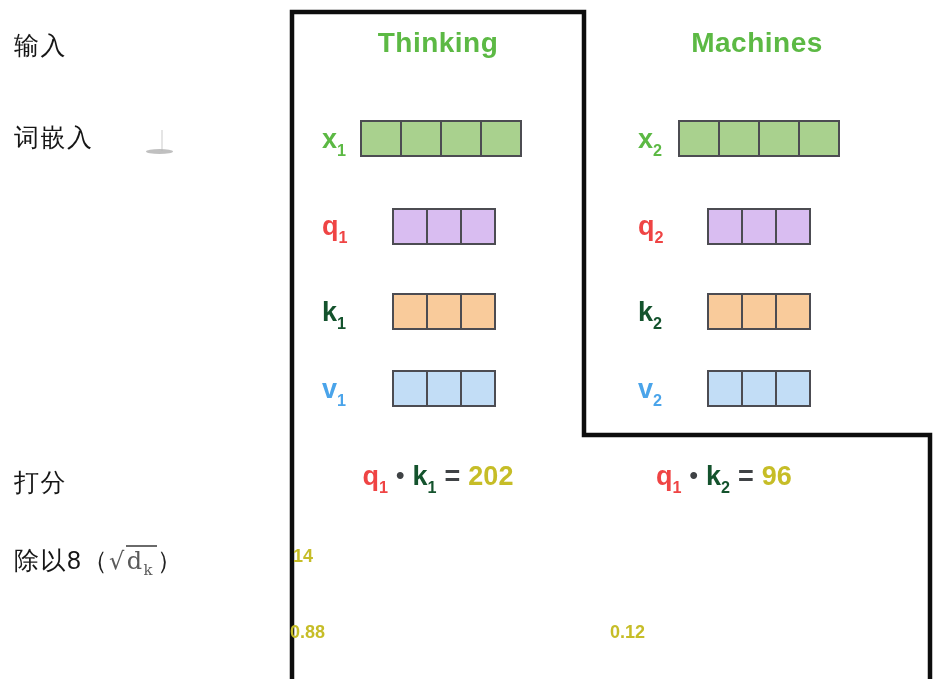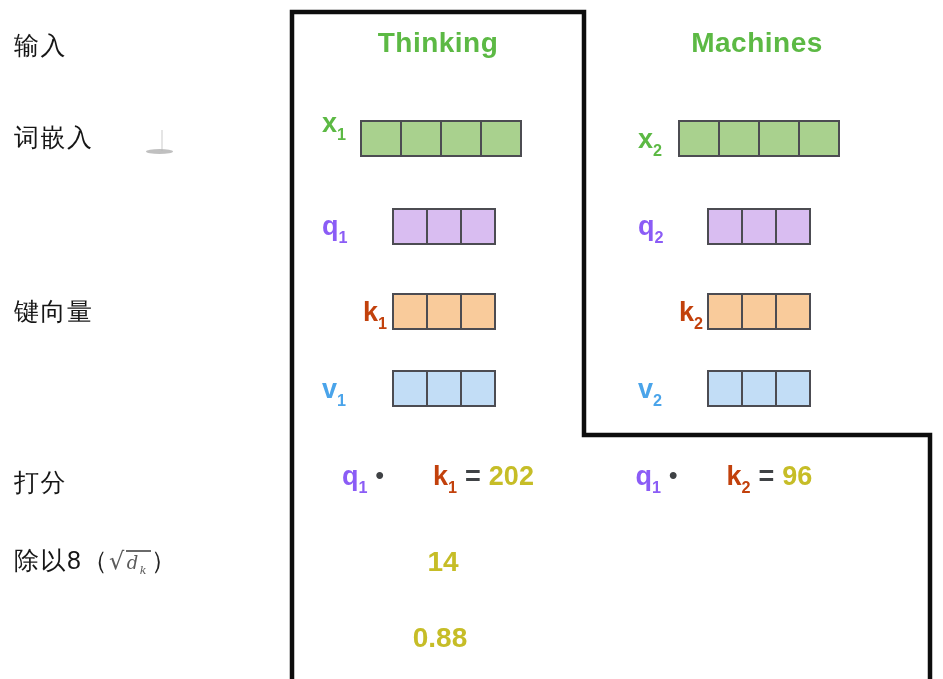--- a/index.html
+++ b/index.html
@@ -10,38 +10,38 @@
   .outline-svg{position:absolute;left:0;top:0;}
 
   
   .row-label{
     position:absolute;left:14px;font-size:25px;color:#161616;
     letter-spacing:1.5px;white-space:nowrap;font-weight:400;
   }
   .row-label.softmax{font-weight:700;color:#4f4f4f;letter-spacing:0.5px;font-size:28px;}
   .math-part{color:#5a5a5a;font-family:"DejaVu Serif",serif;}
   .sqrt-sign{font-style:normal;font-size:24px;}
-  .radicand{font-style:italic;border-top:2px solid #6a6a6a;padding:0 3px 0 1px;font-size:18px;}
+  .radicand{border-top:2px solid #6a6a6a;padding:0 3px 0 1px;font-size:24px;}
   .radicand sub{font-size:0.62em;}
   .paren{color:#222;font-weight:400;}
 
   
   .col-header{
     position:absolute;top:27px;text-align:center;font-size:28px;font-weight:800;
     color:#5cb944;letter-spacing:0.5px;
   }
   .col-header.c1{left:292px;width:292px;}
   .col-header.c2{left:584px;width:346px;}
 
   
   .vec-label{position:absolute;font-size:27px;font-weight:800;white-space:nowrap;}
   .vec-label sub,.score sub{font-size:0.6em;position:relative;top:0.12em;font-weight:800;}
   .green-t{color:#5cb944;}
-  .purple-t{color:#8b5cf6;}
-  .orange-t{color:#c2410c;margin-left:41px;}
+  .purple-t{color:#ef4444;}
+  .orange-t{color:#14532d;}
   .blue-t{color:#4aa4ea;}
   .yellow-t{color:#c6bd27;}
   .dark-t{color:#3f4245;}
 
   
   .vec{position:absolute;display:flex;}
   .cell{box-sizing:border-box;border:2px solid #4c4c52;margin-left:-2px;}
   .cell:first-child{margin-left:0;}
   .x-cell{width:42px;height:37px;}
   .s-cell{width:36px;height:37px;}
@@ -49,21 +49,21 @@
   .purple-f .cell{background:#d9bdf1;}
   .orange-f .cell{background:#f9cb9b;}
   .blue-f .cell{background:#c2ddf6;}
 
   
   .score{
     position:absolute;top:461px;display:flex;justify-content:center;align-items:baseline;
     gap:8px;font-size:27px;font-weight:800;white-space:nowrap;
   }
   .score .dot{font-size:24px;position:relative;top:-2px;}
-  .num{position:absolute;text-align:center;font-size:28px;font-weight:800;}
+  .num{position:absolute;font-size:18px;font-weight:800;}
 
   
   .smudge{
     position:absolute;left:146px;top:149px;width:27px;height:5px;border-radius:50%;
     background:#8d8d8d;opacity:0.55;filter:blur(0.6px);
   }
   .smudge-hair{
     position:absolute;left:161px;top:130px;width:2px;height:21px;background:#b5b5b5;opacity:0.35;
   }
 </style>
@@ -74,32 +74,31 @@
 
   <svg class="outline-svg" width="943" height="679" viewBox="0 0 943 679">
     <polyline points="292,679 292,12 584,12 584,435 930,435 930,679" fill="none" stroke="#0d0d0d" stroke-width="4.5"></polyline>
   </svg>
 
   <div class="smudge"></div>
   <div class="smudge-hair"></div>
 
   <div class="row-label" style="top:29px">输入</div>
   <div class="row-label" style="top:121px">词嵌入</div>
-  <div class="row-label" style="top:295px">键向量</div>
   <div class="row-label" style="top:466px">打分</div>
 
   <div class="row-label" style="top:544px">
     <span>除以8</span><span class="paren">（</span><span class="math-part"><span class="sqrt-sign">√</span><span class="radicand"><span>d</span><sub>k</sub></span></span><span class="paren">）</span>
   </div>
 
 
   <div class="col-header c2">Machines</div>
   <div class="col-header c1">Thinking</div>
 
-  <div class="vec-label green-t" style="left:322px;top:108px"><span>x</span><sub>1</sub></div>
+  <div class="vec-label green-t" style="left:322px;top:124px"><span>x</span><sub>1</sub></div>
   <div class="vec green-f" style="left:360px;top:120px">
     <div class="cell x-cell"></div>
     <div class="cell x-cell"></div>
     <div class="cell x-cell"></div>
     <div class="cell x-cell"></div>
   </div>
   <div class="vec-label green-t" style="left:638px;top:124px"><span>x</span><sub>2</sub></div>
   <div class="vec green-f" style="left:678px;top:120px">
     <div class="cell x-cell"></div>
     <div class="cell x-cell"></div>
@@ -157,14 +156,15 @@
     <span class="purple-t"><span>q</span><sub>1</sub></span>
     <span class="dark-t dot">•</span>
     <span class="orange-t"><span>k</span><sub>2</sub></span>
     <span class="dark-t">=</span>
     <span class="yellow-t">96</span>
   </div>
 
   <div class="num yellow-t" style="left:293px;top:546px;width:300px">14</div>
 
   <div class="num yellow-t" style="left:290px;top:622px;width:300px">0.88</div>
+  <div class="num yellow-t" style="left:610px;top:622px;width:300px">0.12</div>
 
 </div>
 
 </body></html>

